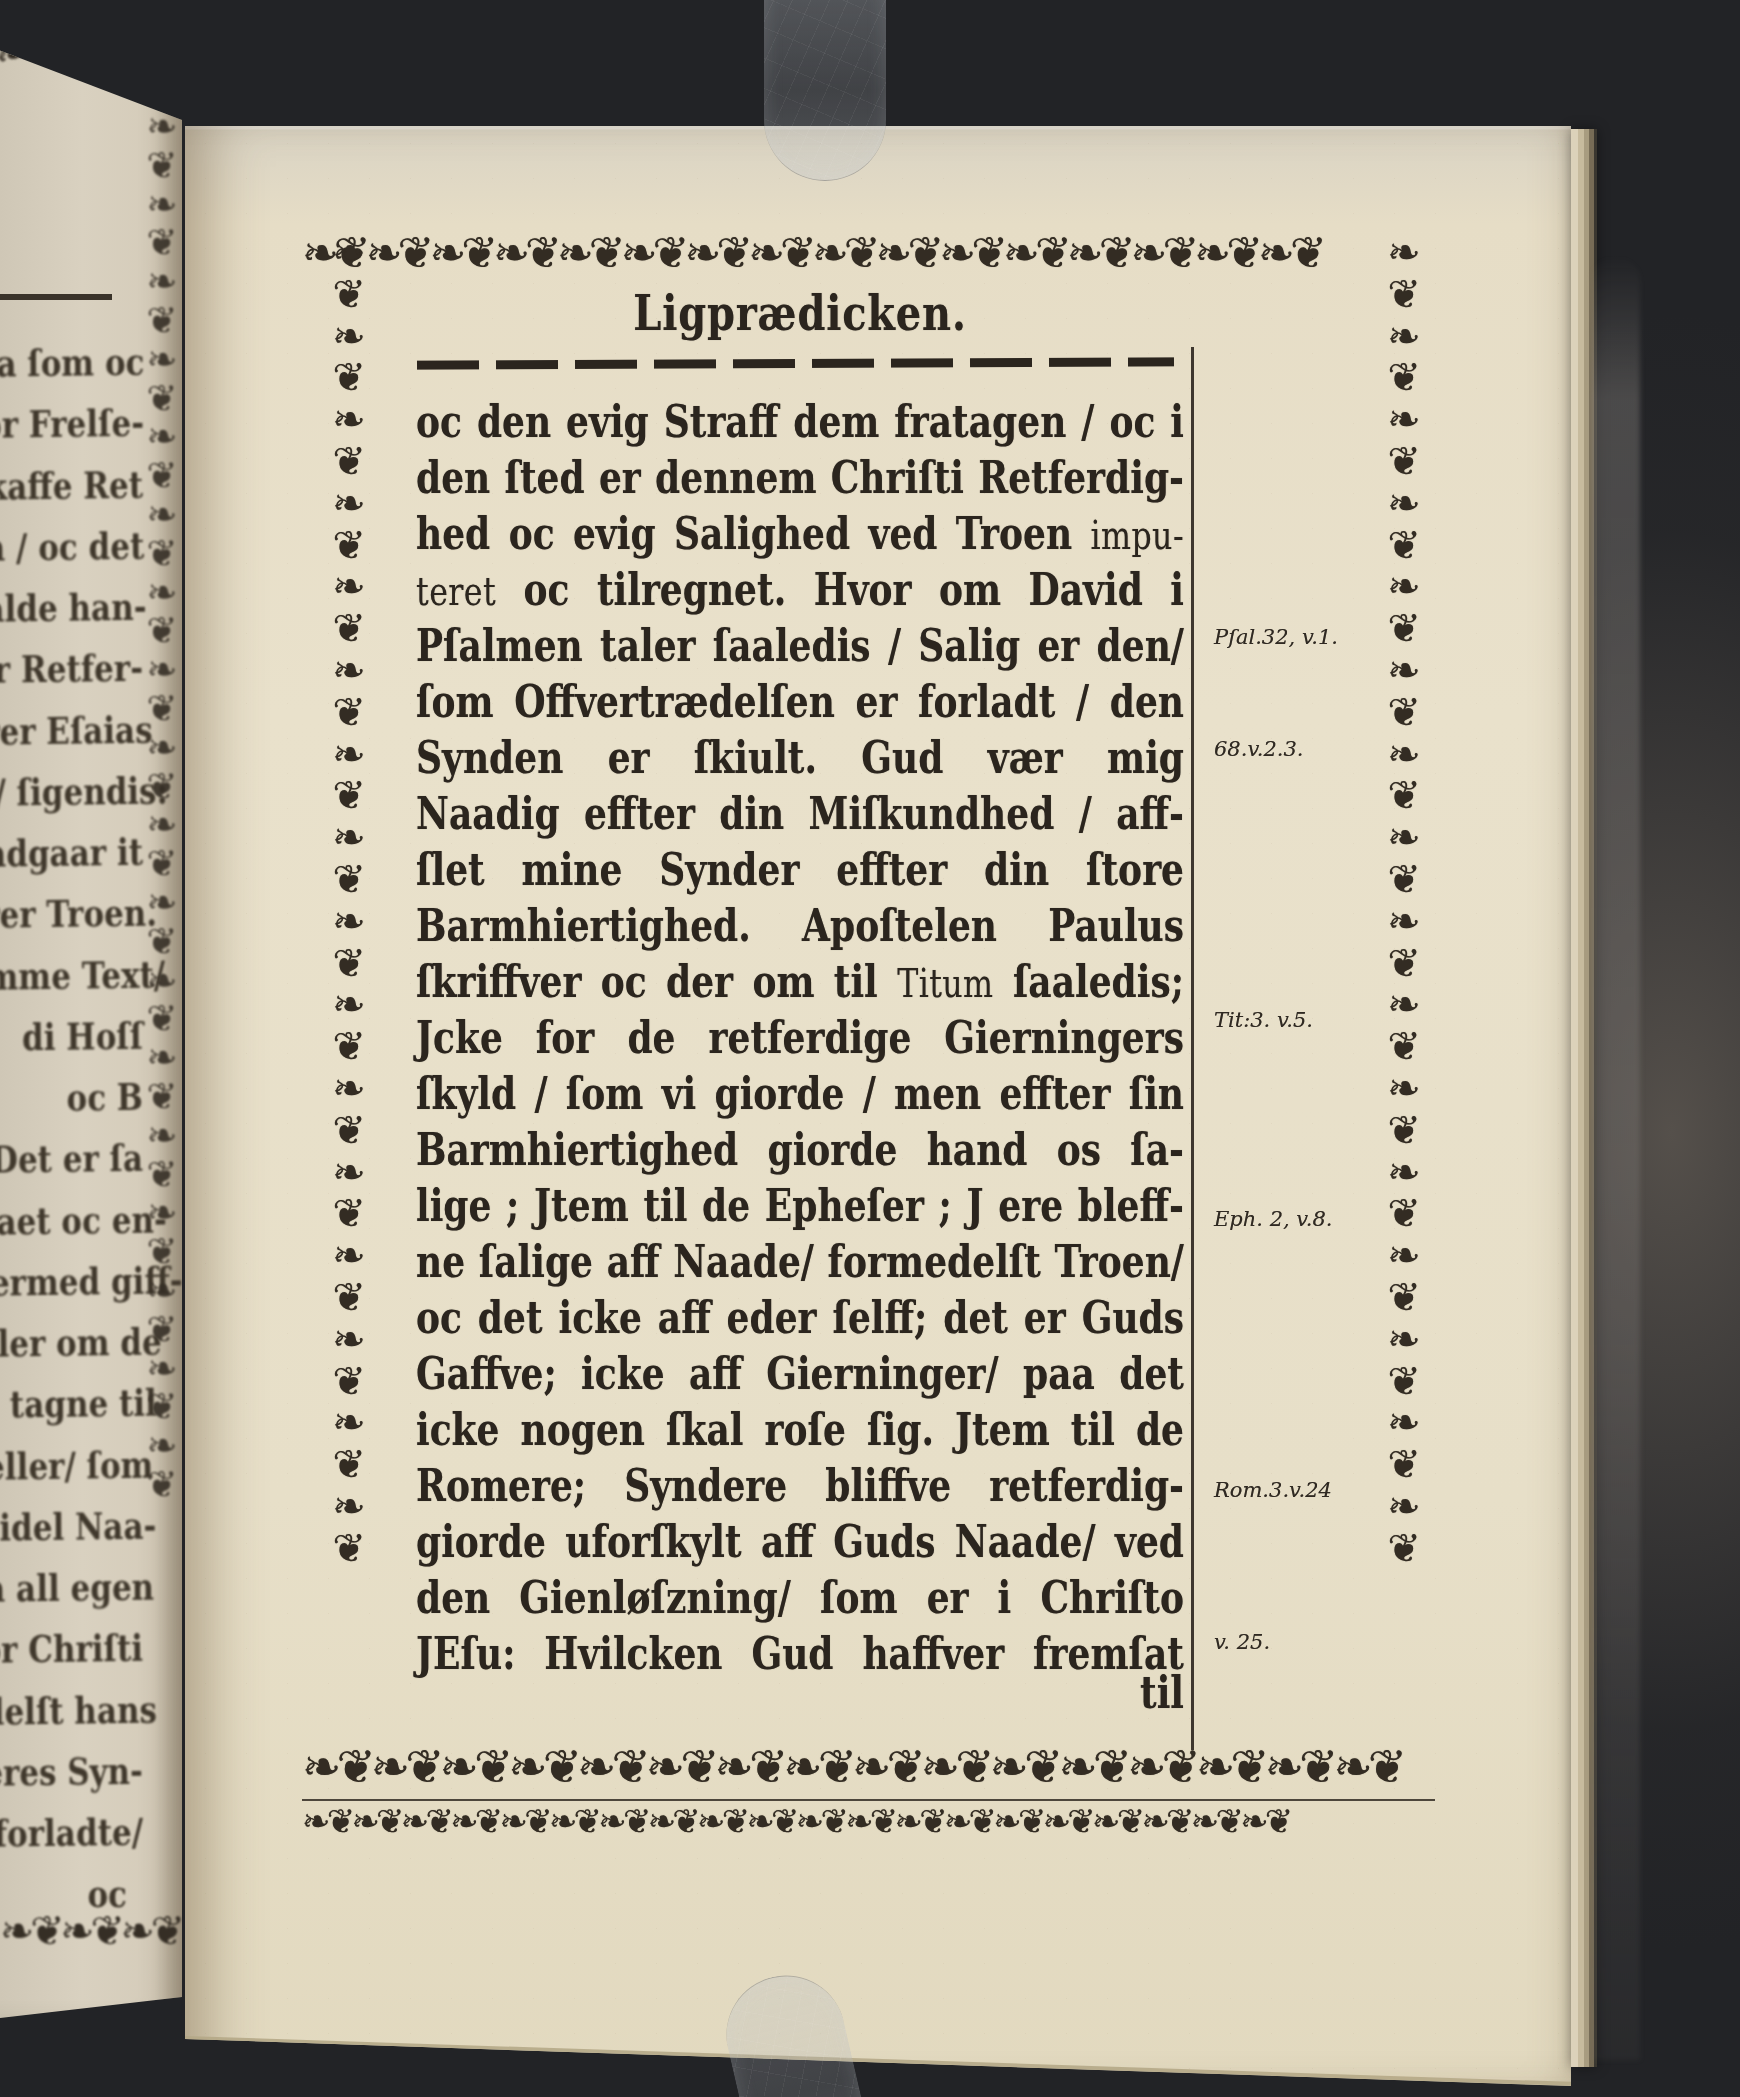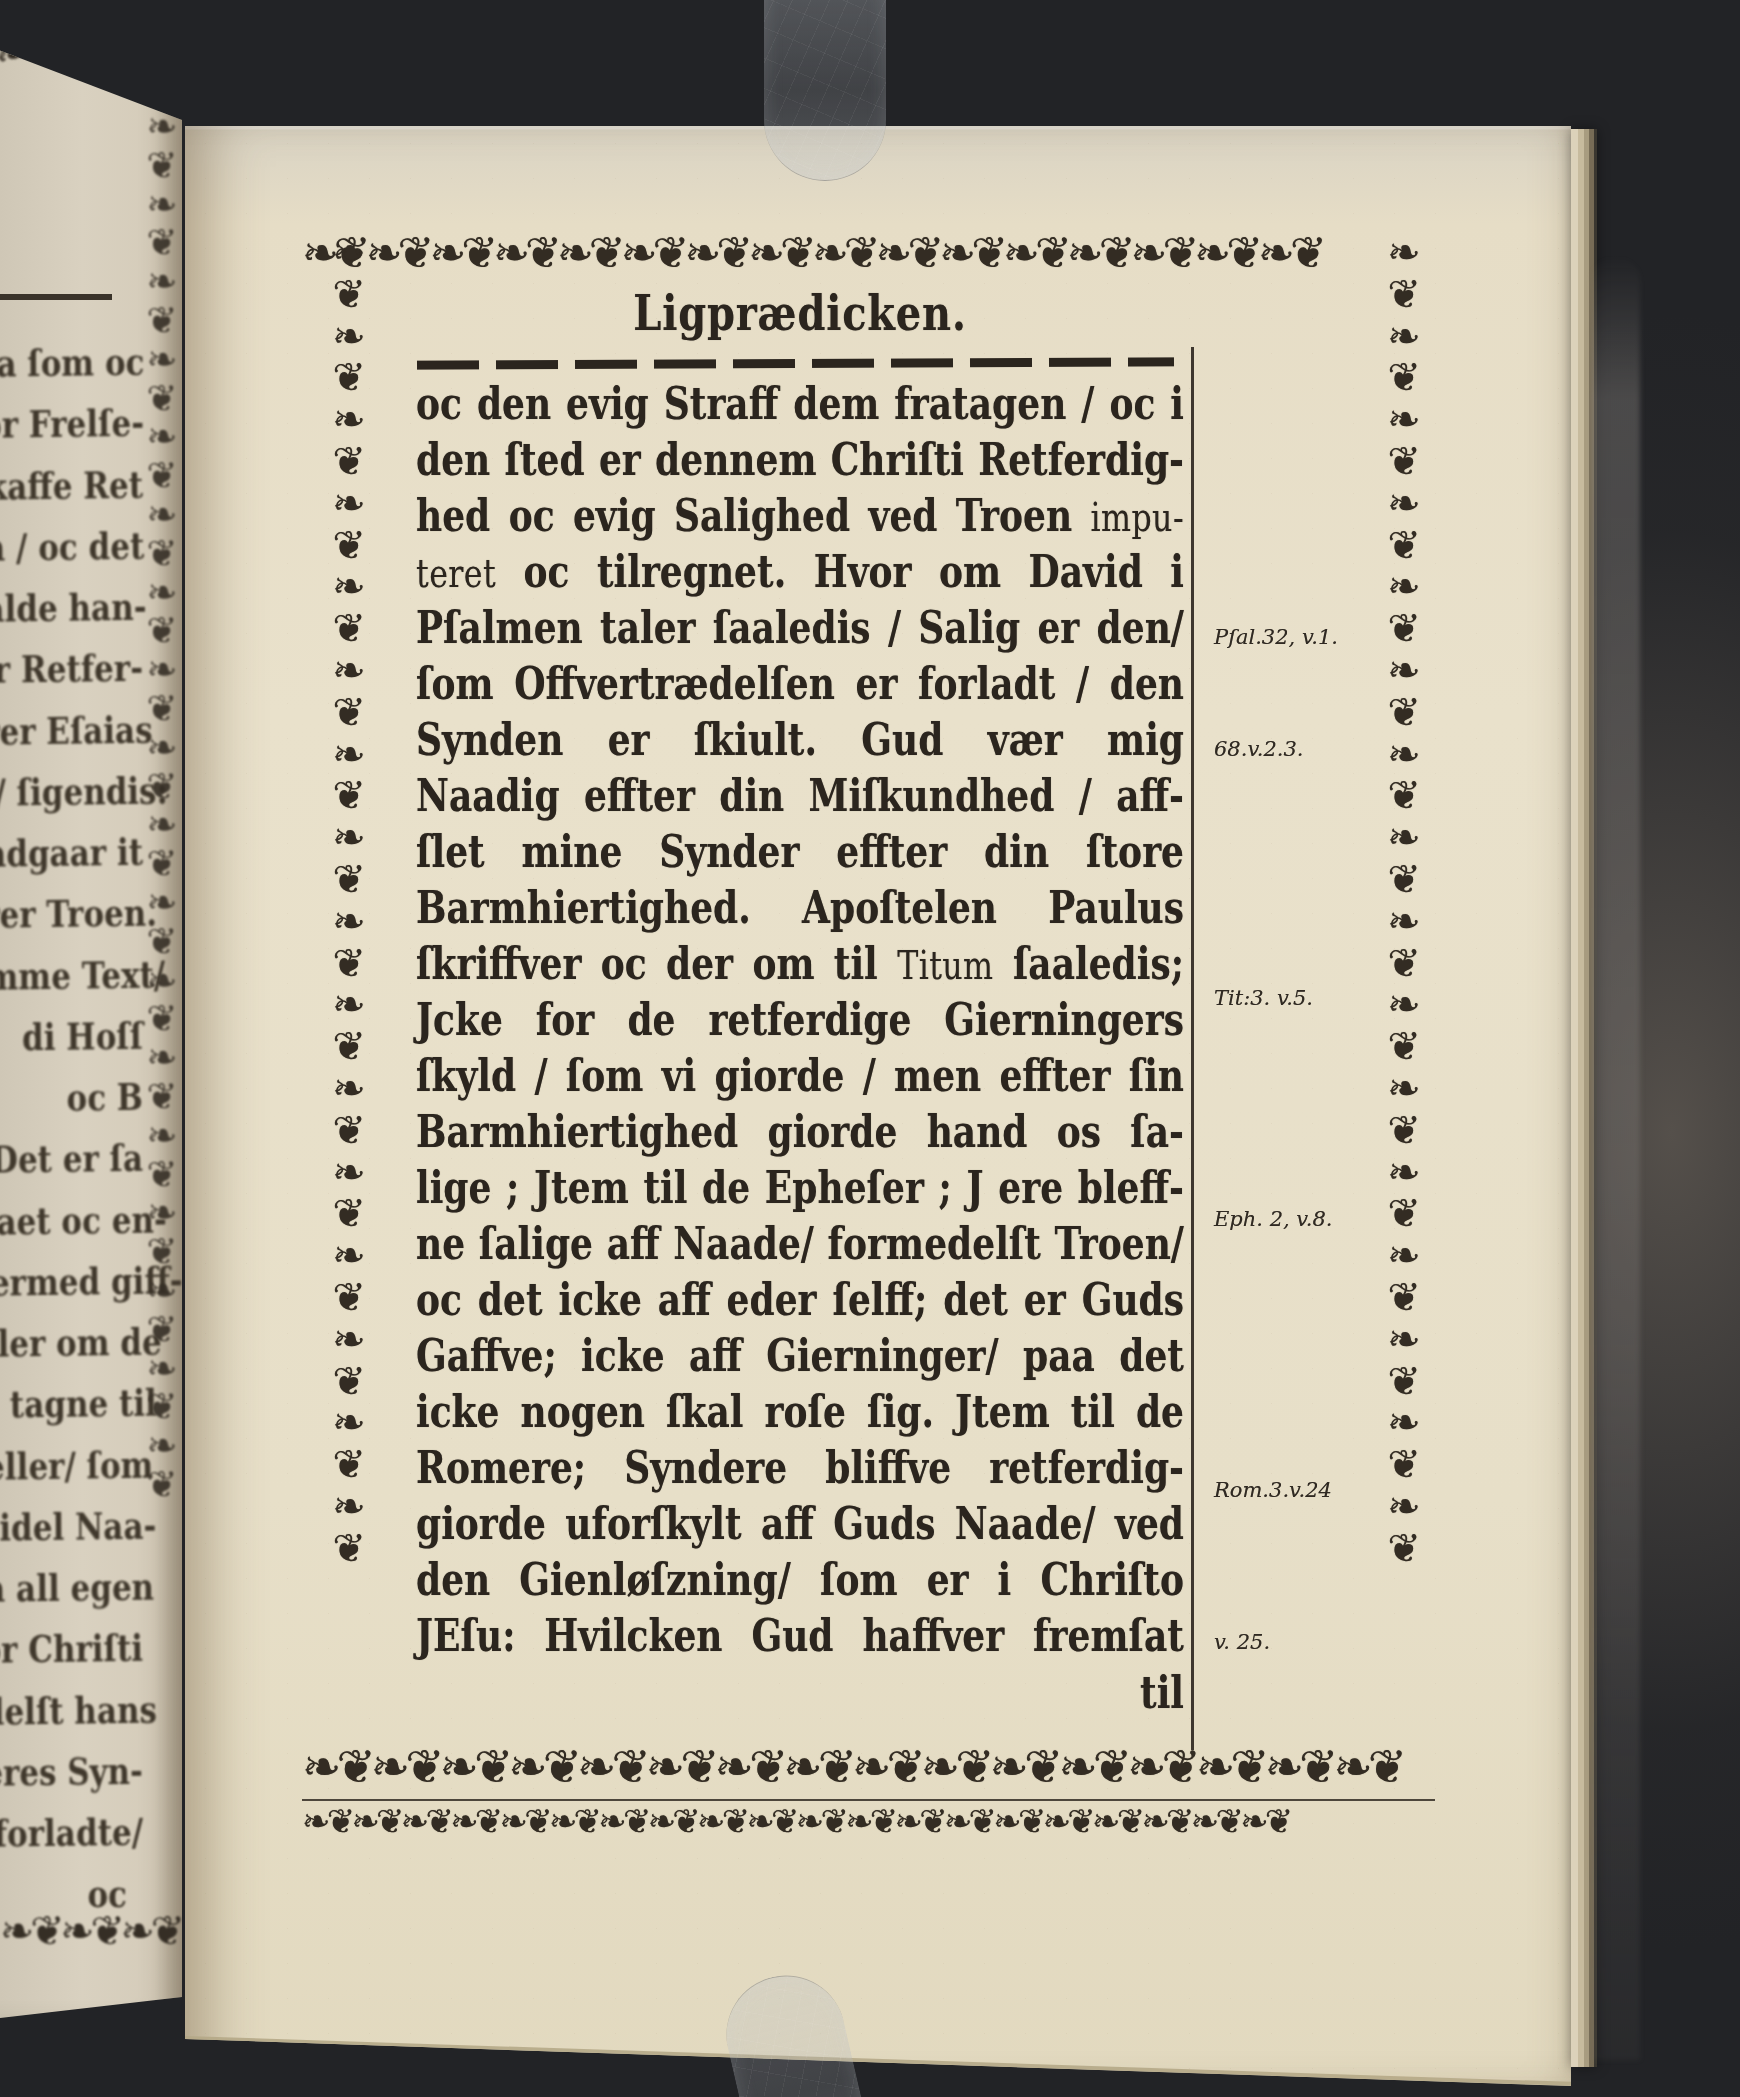--- a/index.html
+++ b/index.html
@@ -50,21 +50,21 @@
   .orn-mid-rule{height:2.5px;background:#332c23;margin:0.8px 0;opacity:.85;}
   .orn-row2{height:42px;font-size:34px;letter-spacing:-3.8px;line-height:39px;white-space:nowrap;overflow:hidden;}
   
   .running-title{position:absolute;left:231px;top:163px;width:768px;text-align:center;
     font-weight:700;font-size:40px;color:#2b251e;transform:scaleY(1.2);
     text-shadow:0 0 0.8px rgba(43,37,30,.5);letter-spacing:0.8px;}
   .dashed-rule{position:absolute;left:232px;top:233px;width:757px;height:8.8px;transform:rotate(-.25deg);
     background:repeating-linear-gradient(90deg,#2b251e 0 62px,transparent 62px 79px);
     filter:blur(0.2px);}
   .vertical-rule{position:absolute;left:1006px;top:221px;width:2.9px;height:1403px;background:#2b251e;opacity:.9;}
-  .text-block{position:absolute;left:231px;top:249px;width:768px;color:#2b251e;}
+  .text-block{position:absolute;left:231px;top:267px;width:768px;color:#2b251e;}
   .line{height:56px;font-size:36px;font-weight:700;line-height:56px;
     text-align:justify;text-align-last:justify;transform:scaleY(1.22);transform-origin:left center;
     text-shadow:0 0 0.8px rgba(43,37,30,.45);white-space:normal;}
   .line .roman{font-weight:400;font-size:.88em;letter-spacing:0.4px;}
   .catchword{position:absolute;left:231px;top:1545px;width:768px;text-align:right;
     font-weight:700;font-size:36px;color:#2b251e;transform:scaleY(1.22);
     text-shadow:0 0 0.8px rgba(43,37,30,.45);}
   .notes-col{position:absolute;left:1029px;top:263px;width:164px;color:#2f2922;}
   .note{position:absolute;left:0;width:100%;font-style:italic;font-size:21px;line-height:1.1;
     text-shadow:0 0 0.4px rgba(47,41,34,.5);}
@@ -164,21 +164,21 @@
         <div class="line"><span>icke nogen ſkal roſe ſig. Jtem til de</span></div>
         <div class="line"><span>Romere; Syndere bliffve retferdig-</span></div>
         <div class="line"><span>giorde uforſkylt aff Guds Naade/ ved</span></div>
         <div class="line"><span>den Gienløſzning/ ſom er i Chriſto</span></div>
         <div class="line"><span>JEſu: Hvilcken Gud haffver fremſat</span></div>
       </div>
     <div class="catchword">til</div>
     <div class="notes-col" id="notes-col">
         <div class="note" style="top: 237px;">Pſal.32, v.1.</div>
         <div class="note" style="top: 349px;">68.v.2.3.</div>
-        <div class="note" style="top: 598px;">Tit:3. v.5.</div>
+        <div class="note" style="top: 620px;">Tit:3. v.5.</div>
         <div class="note" style="top: 819px;">Eph. 2, v.8.</div>
         <div class="note" style="top: 1074px; margin-top: 16px;">Rom.3.v.24</div>
         <div class="note" style="top: 1242px;">v. 25.</div>
       </div>
 
     <div class="bottom-edge"></div>
   </div>
 
   <div class="fore-edge"></div>
   <div class="right-acrylic"></div>

